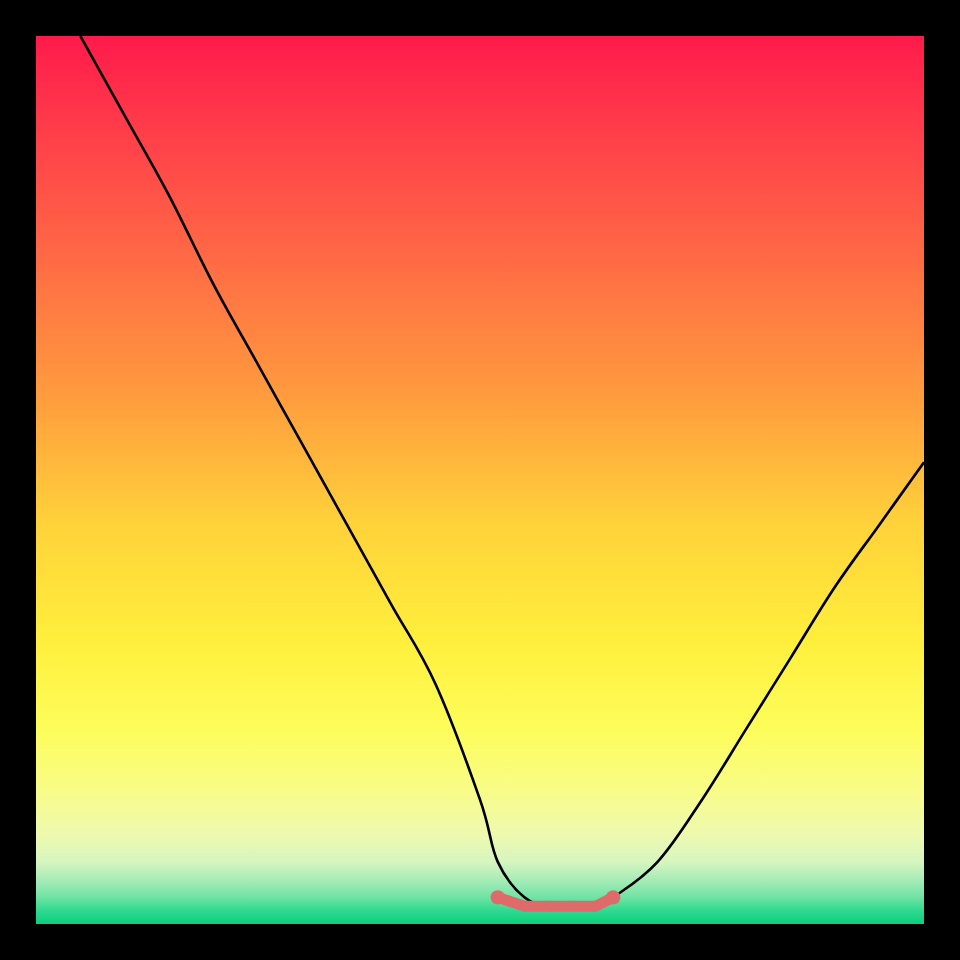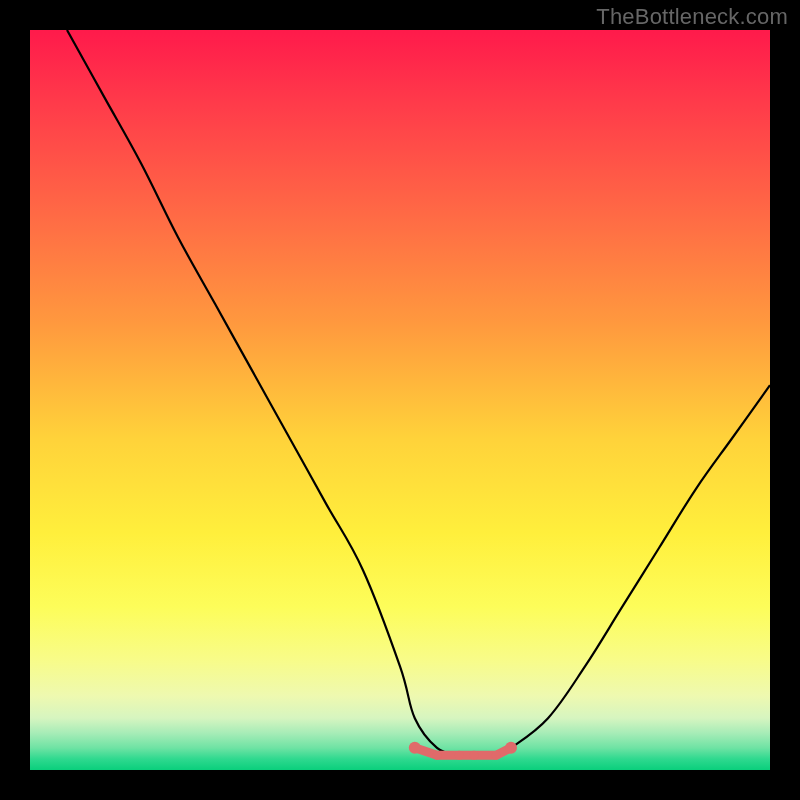--- a/index.html
+++ b/index.html
@@ -59,21 +59,20 @@
   svg.curve {
     position: absolute;
     inset: 0;
     z-index: 10;
   }
 </style>
 </head>
 <body>
 
 <div class="frame">
-  <div class="watermark">TheBottleneck.com</div>
 
   <div class="plot-area">
     <div class="gradient"></div>
 
     <svg class="curve" viewBox="0 0 740 740" preserveAspectRatio="none">
       <path d="M 37 0 C 43.66 11.988000000000003, 60.68 42.62400000000002, 74 66.60000000000002 C 87.32 90.57600000000002, 97.68 107.89200000000004, 111 133.20000000000005 C 124.32 158.50800000000004, 134.68 181.89200000000005, 148 207.20000000000005 C 161.32 232.50800000000004, 171.68 249.824, 185 273.8 C 198.32 297.776, 208.68 316.424, 222 340.4 C 235.32 364.376, 245.68 383.024, 259 407 C 272.32 430.976, 282.68 449.624, 296 473.6 C 309.32 497.576, 319.68 510.8960000000001, 333 540.2 C 346.32 569.504, 360.676 609.76, 370 636.4 C 379.324 663.04, 378.14 673.548, 384.8 688.2 C 391.46000000000004 702.8520000000001, 399.00800000000004 711.14, 407.00000000000006 717.8 C 414.9920000000001 724.4599999999999, 422.54 723.868, 429.2 725.2 C 435.85999999999996 726.532, 437.34 725.2, 444 725.2 C 450.66 725.2, 459.53999999999996 726.532, 466.2 725.2 C 472.86 723.868, 471.676 724.4599999999999, 481 717.8 C 490.324 711.14, 504.68 702.8520000000001, 518 688.2 C 531.32 673.548, 541.68 656.38, 555 636.4 C 568.32 616.42, 578.68 598.5120000000001, 592 577.2 C 605.32 555.888, 615.68 539.312, 629 518 C 642.32 496.688, 652.68 478.78000000000003, 666 458.8 C 679.32 438.82, 689.68 425.648, 703 407 C 716.32 388.352, 733.34 364.524, 740 355.2" id="main-curve" fill="none" stroke="#000" stroke-width="2.2"></path>
       <path d="M 384.8 717.8 L 407.00000000000006 725.2 L 429.2 725.2 L 444 725.2 L 466.2 725.2 L 481 717.8" id="flat-marker" fill="none" stroke="#e06a6a" stroke-width="9" stroke-linecap="round" stroke-linejoin="round"></path>
       <g id="flat-dots">
           <circle cx="384.8" cy="717.8" r="6" fill="#e06a6a"></circle>
           <circle cx="407.00000000000006" cy="725.2" r="4.5" fill="#e06a6a"></circle>

